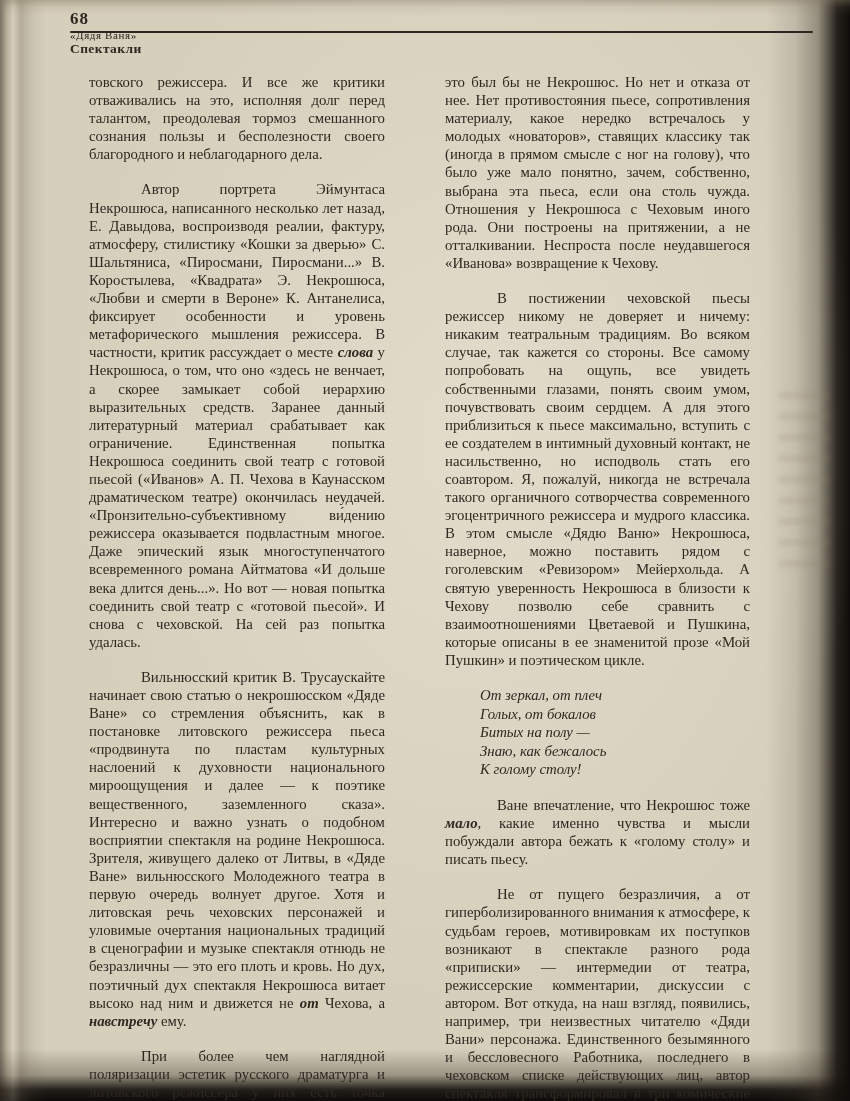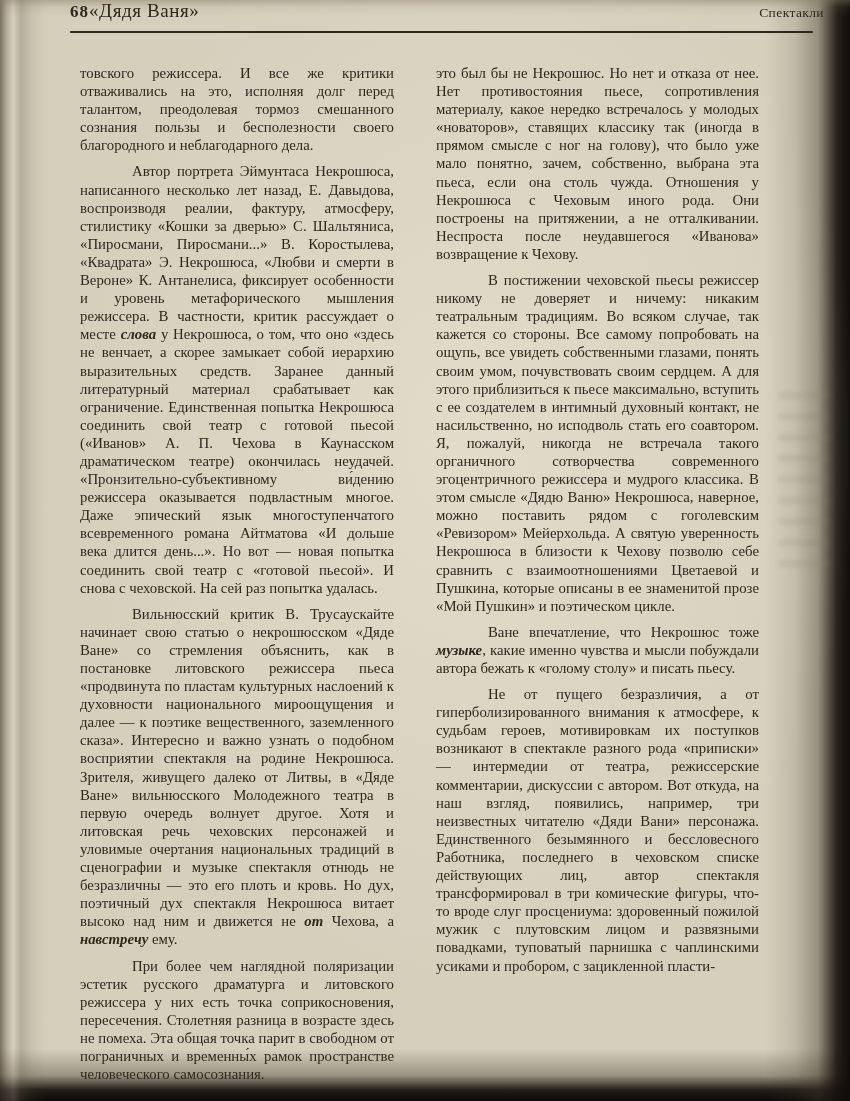--- a/index.html
+++ b/index.html
@@ -13,38 +13,38 @@
     background-color:#d6cfbc;
     background-image:
       radial-gradient(ellipse at 55% 40%, rgba(236,230,214,0.55) 0%, rgba(236,230,214,0) 60%),
       linear-gradient(180deg, rgba(130,118,96,0.45) 0px, rgba(130,118,96,0.12) 7px, rgba(130,118,96,0) 16px),
       linear-gradient(90deg, rgba(58,50,40,0.60) 0px, rgba(125,113,92,0.35) 7px, rgba(208,200,180,0.25) 13px, rgba(95,85,68,0.28) 21px, rgba(95,85,68,0.10) 32px, rgba(95,85,68,0) 46px),
       linear-gradient(270deg, #0f0d0a 0px, rgba(22,18,14,0.92) 13px, rgba(60,52,40,0.42) 32px, rgba(60,52,40,0.14) 55px, rgba(60,52,40,0) 85px),
       linear-gradient(0deg, #0c0a08 0px, rgba(18,15,11,0.92) 11px, rgba(70,60,46,0.40) 26px, rgba(70,60,46,0) 52px);
     color:#2d2820;
   }
   .header{
-    position:absolute;top:0;left:70px;right:26px;height:20px;
-    display:flex;align-items:baseline;
+    position:absolute;top:9px;left:70px;right:26px;height:20px;
+    display:flex;align-items:baseline;flex-direction:column;
   }
   .pageno{font-size:17px;font-weight:bold;letter-spacing:1px;}
-  .runtitle{flex:1;font-size:19px;letter-spacing:0.6px;}
-  .section{font-size:13.5px;font-weight:normal;letter-spacing:0.4px;}
+  .runtitle{flex:1;font-size:11px;letter-spacing:0.6px;}
+  .section{font-size:13.5px;font-weight:bold;letter-spacing:0.4px;}
   .rule{
     position:absolute;top:31px;left:70px;width:743px;height:2px;
     background:#2b2720;border-radius:1px;
   }
   .col{
     position:absolute;top:56px;
     font-size:14.8px;line-height:18.1px;text-align:justify;
     color:#2d2820;
   }
   .col-left{left:72px;width:330px;}
   .col-right{left:428px;width:339px;}
-  .col p{margin:8px;padding:0;}
+  .col p{margin:17px;padding:0;}
   .col p.ind{text-indent:52px;}
   .it{font-style:italic;font-weight:bold;}
   .poem{
     margin:13px 0 15px 52px;
     font-style:italic;text-align:left;line-height:18.6px;
   }
   .ghost{
     position:absolute;top:392px;right:20px;width:52px;height:175px;
     background:repeating-linear-gradient(180deg,
       rgba(140,130,100,0.30) 0px, rgba(140,130,100,0.30) 7px,
@@ -67,19 +67,26 @@
 
   <div class="col col-left" id="col-left">
       <p class=""><span>товского режиссера. И все же критики отваживались на это, исполняя долг перед талантом, преодолевая тормоз смешанного сознания пользы и бесполезности своего благородного и неблагодарного дела.</span></p>
       <p class="ind"><span>Автор портрета Эймунтаса Некрошюса, написанного несколько лет назад, Е. Давыдова, воспроизводя реалии, фактуру, атмосферу, стилистику «Кошки за дверью» С. Шальтяниса, «Пиросмани, Пиросмани...» В. Коростылева, «Квадрата» Э. Некрошюса, «Любви и смерти в Вероне» К. Антанелиса, фиксирует особенности и уровень метафорического мышления режиссера. В частности, критик рассуждает о месте </span><span class="it">слова</span><span> у Некрошюса, о том, что оно «здесь не венчает, а скорее замыкает собой иерархию выразительных средств. Заранее данный литературный материал срабатывает как ограничение. Единственная попытка Некрошюса соединить свой театр с готовой пьесой («Иванов» А. П. Чехова в Каунасском драматическом театре) окончилась неудачей. «Пронзительно-субъективному ви́дению режиссера оказывается подвластным многое. Даже эпический язык многоступенчатого всевременного романа Айтматова «И дольше века длится день...». Но вот — новая попытка соединить свой театр с «готовой пьесой». И снова с чеховской. На сей раз попытка удалась.</span></p>
       <p class="ind"><span>Вильнюсский критик В. Трусаускайте начинает свою статью о некрошюсском «Дяде Ване» со стремления объяснить, как в постановке литовского режиссера пьеса «продвинута по пластам культурных наслоений к духовности национального мироощущения и далее — к поэтике вещественного, заземленного сказа». Интересно и важно узнать о подобном восприятии спектакля на родине Некрошюса. Зрителя, живущего далеко от Литвы, в «Дяде Ване» вильнюсского Молодежного театра в первую очередь волнует другое. Хотя и литовская речь чеховских персонажей и уловимые очертания национальных традиций в сценографии и музыке спектакля отнюдь не безразличны — это его плоть и кровь. Но дух, поэтичный дух спектакля Некрошюса витает высоко над ним и движется не </span><span class="it">от</span><span> Чехова, а </span><span class="it">навстречу</span><span> ему.</span></p>
       <p class="ind"><span>При более чем наглядной поляризации эстетик русского драматурга и литовского режиссера у них есть точка соприкосновения, пересечения. Столетняя разница в возрасте здесь не помеха. Эта общая точка парит в свободном от пограничных и временны́х рамок пространстве человеческого самосознания.</span></p>
     </div>
   <div class="col col-right" id="col-right">
       <p class=""><span>это был бы не Некрошюс. Но нет и отказа от нее. Нет противостояния пьесе, сопротивления материалу, какое нередко встречалось у молодых «новаторов», ставящих классику так (иногда в прямом смысле с ног на голову), что было уже мало понятно, зачем, собственно, выбрана эта пьеса, если она столь чужда. Отношения у Некрошюса с Чеховым иного рода. Они построены на притяжении, а не отталкивании. Неспроста после неудавшегося «Иванова» возвращение к Чехову.</span></p>
       <p class="ind"><span>В постижении чеховской пьесы режиссер никому не доверяет и ничему: никаким театральным традициям. Во всяком случае, так кажется со стороны. Все самому попробовать на ощупь, все увидеть собственными глазами, понять своим умом, почувствовать своим сердцем. А для этого приблизиться к пьесе максимально, вступить с ее создателем в интимный духовный контакт, не насильственно, но исподволь стать его соавтором. Я, пожалуй, никогда не встречала такого органичного сотворчества современного эгоцентричного режиссера и мудрого классика. В этом смысле «Дядю Ваню» Некрошюса, наверное, можно поставить рядом с гоголевским «Ревизором» Мейерхольда. А святую уверенность Некрошюса в близости к Чехову позволю себе сравнить с взаимоотношениями Цветаевой и Пушкина, которые описаны в ее знаменитой прозе «Мой Пушкин» и поэтическом цикле.</span></p>
-      <p class="ind"><span>Ване впечатление, что Некрошюс тоже </span><span class="it">музыке</span><span>, какие именно чувства и мысли побуждали автора бежать к «голому столу» и писать пьесу.</span></p>
+      <div class="poem">
+        <div>От зеркал, от плеч</div>
+        <div>Голых, от бокалов</div>
+        <div>Битых на полу —</div>
+        <div>Знаю, как бежалось</div>
+        <div>К голому столу!</div>
+      </div>
+      <p class="ind"><span>Ване впечатление, что Некрошюс тоже </span><span class="it">мало</span><span>, какие именно чувства и мысли побуждали автора бежать к «голому столу» и писать пьесу.</span></p>
       <p class="ind"><span>Не от пущего безразличия, а от гиперболизированного внимания к атмосфере, к судьбам героев, мотивировкам их поступков возникают в спектакле разного рода «приписки» — интермедии от театра, режиссерские комментарии, дискуссии с автором. Вот откуда, на наш взгляд, появились, например, три неизвестных читателю «Дяди Вани» персонажа. Единственного безымянного и бессловесного Работника, последнего в чеховском списке действующих лиц, автор спектакля трансформировал в три комические фигуры, что-то вроде слуг просцениума: здоровенный пожилой мужик с плутовским лицом и развязными повадками, туповатый парнишка с чаплинскими усиками и пробором, с зацикленной пласти-</span></p>
     </div>
 
   <div class="ghost"></div>
 
 </div>
 
 </body></html>

